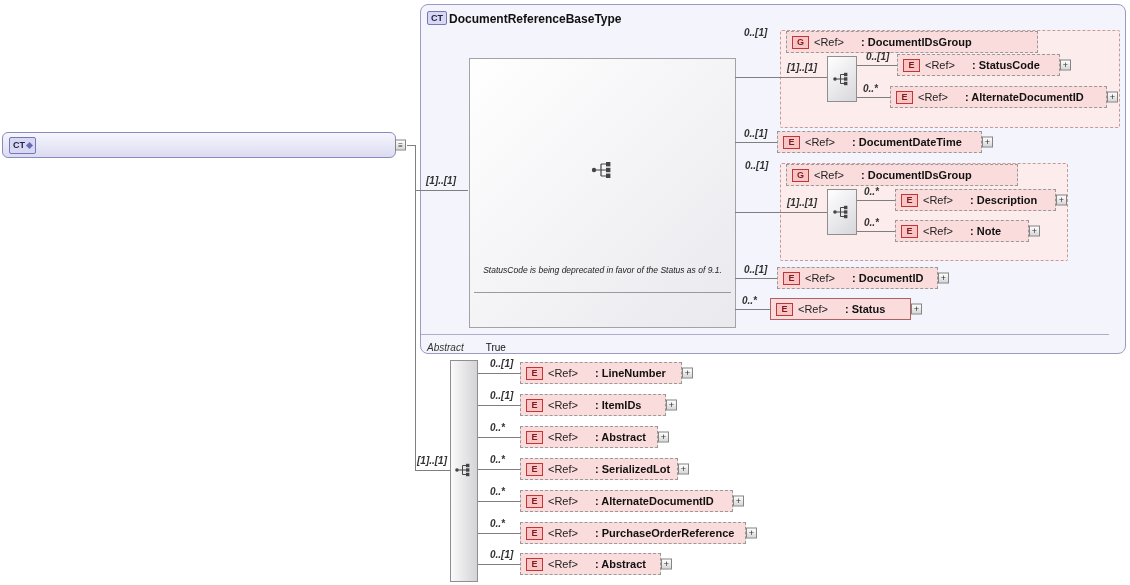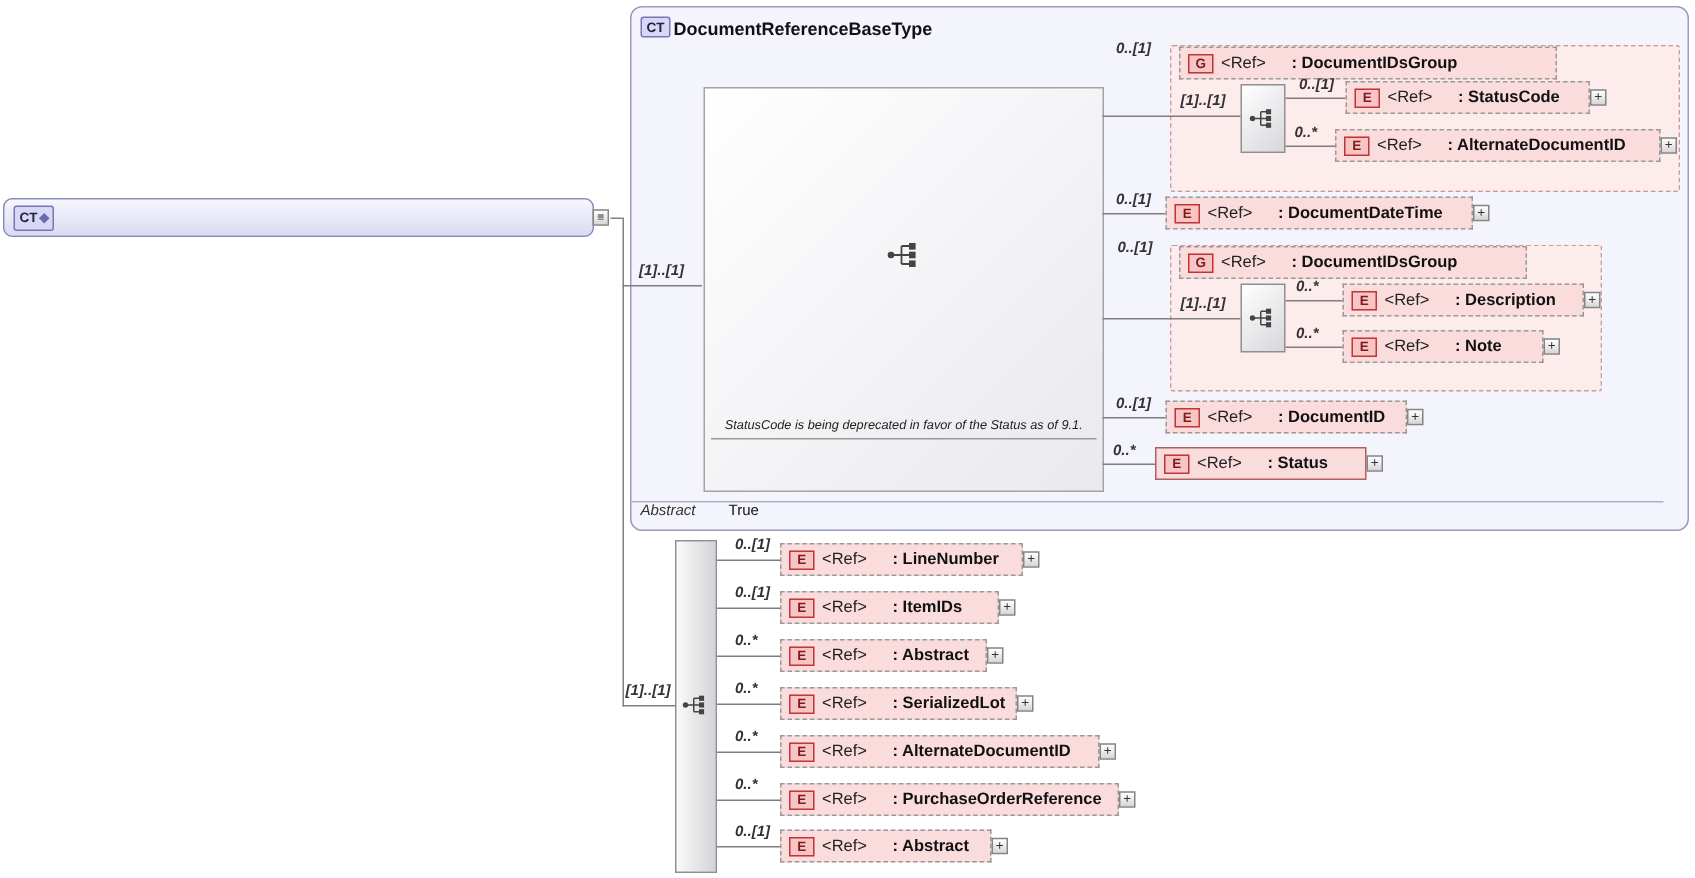--- a/index.html
+++ b/index.html
@@ -35,24 +35,24 @@
   
   .panel{position:absolute;left:420px;top:4px;width:706px;height:350px;background:#f4f4fc;
          border:1px solid #9a9ac4;border-radius:8px;box-sizing:border-box;z-index:0;}
   .panel-title{position:absolute;left:28px;top:7px;font-size:12px;font-weight:bold;color:#111;}
   .ctbadge{position:absolute;display:flex;align-items:center;justify-content:center;height:14px;
            padding:0 3px;border:1px solid #7777b8;background:#d8d8f4;color:#222244;font-size:9px;
            font-weight:bold;border-radius:2px;box-sizing:border-box;}
   .bigbox{position:absolute;left:48px;top:53px;width:267px;height:270px;border:1px solid #a3a3a3;
           background:linear-gradient(135deg,#ffffff,#e9e9ee);box-sizing:border-box;z-index:1;}
   .note{position:absolute;left:4px;right:4px;bottom:34px;border-bottom:1px solid #9a9a9a;
-        padding-bottom:4px;font-size:8.5px;font-style:italic;text-align:center;color:#222;
+        padding-bottom:17px;font-size:8.5px;font-style:italic;text-align:center;color:#222;
         white-space:nowrap;overflow:hidden;}
   .abstract-row{position:absolute;left:0;right:16px;bottom:0;height:18px;border-top:1px solid #aeaec8;
-                display:flex;align-items:flex-start;padding:0 6px;gap:22px;font-size:10px;margin-top:24px;}
+                display:flex;align-items:flex-end;padding:0 6px;gap:22px;font-size:10px;margin-top:24px;}
   .abstract-label{font-style:italic;color:#333;}
   .abstract-value{color:#111;}
 
   
   .rootbox{position:absolute;left:2px;top:132px;width:394px;height:26px;
            background:linear-gradient(#f6f6fd,#dbdbf1);border:1px solid #8a8ac0;border-radius:6px;
            display:flex;align-items:center;gap:6px;padding:0 6px;font-size:11px;font-weight:bold;
            color:#111;box-sizing:border-box;z-index:4;}
   .rootbadge{display:flex;align-items:center;gap:2px;height:15px;padding:0 3px;border:1px solid #7777b8;
              background:#d8d8f4;color:#222244;font-size:9px;font-weight:bold;border-radius:2px;flex:none;}

